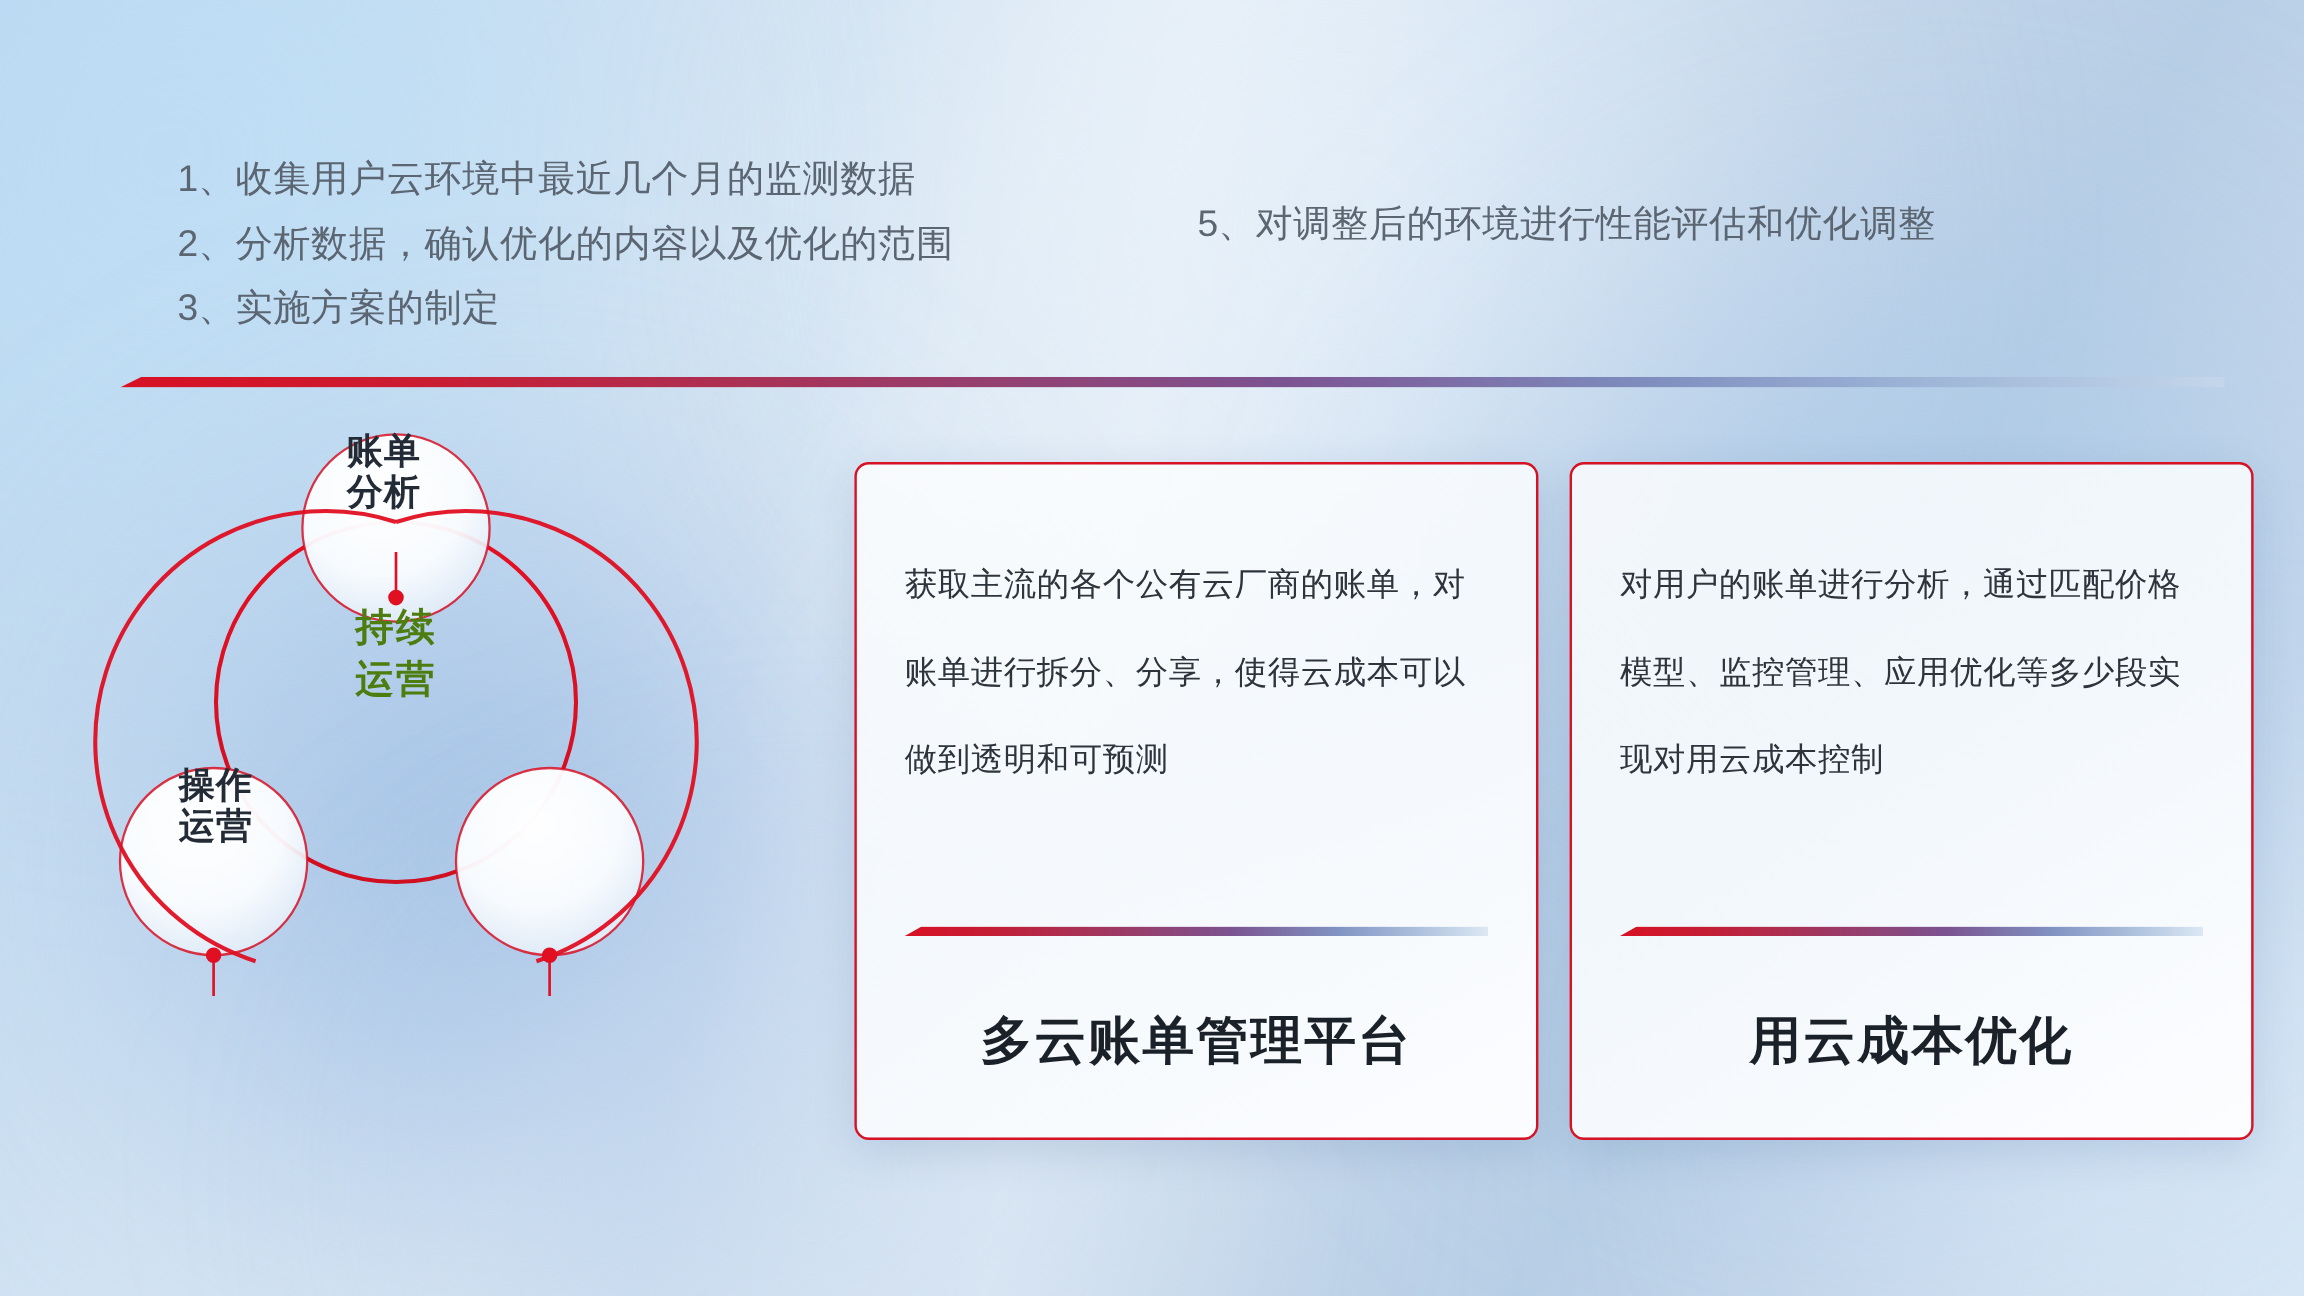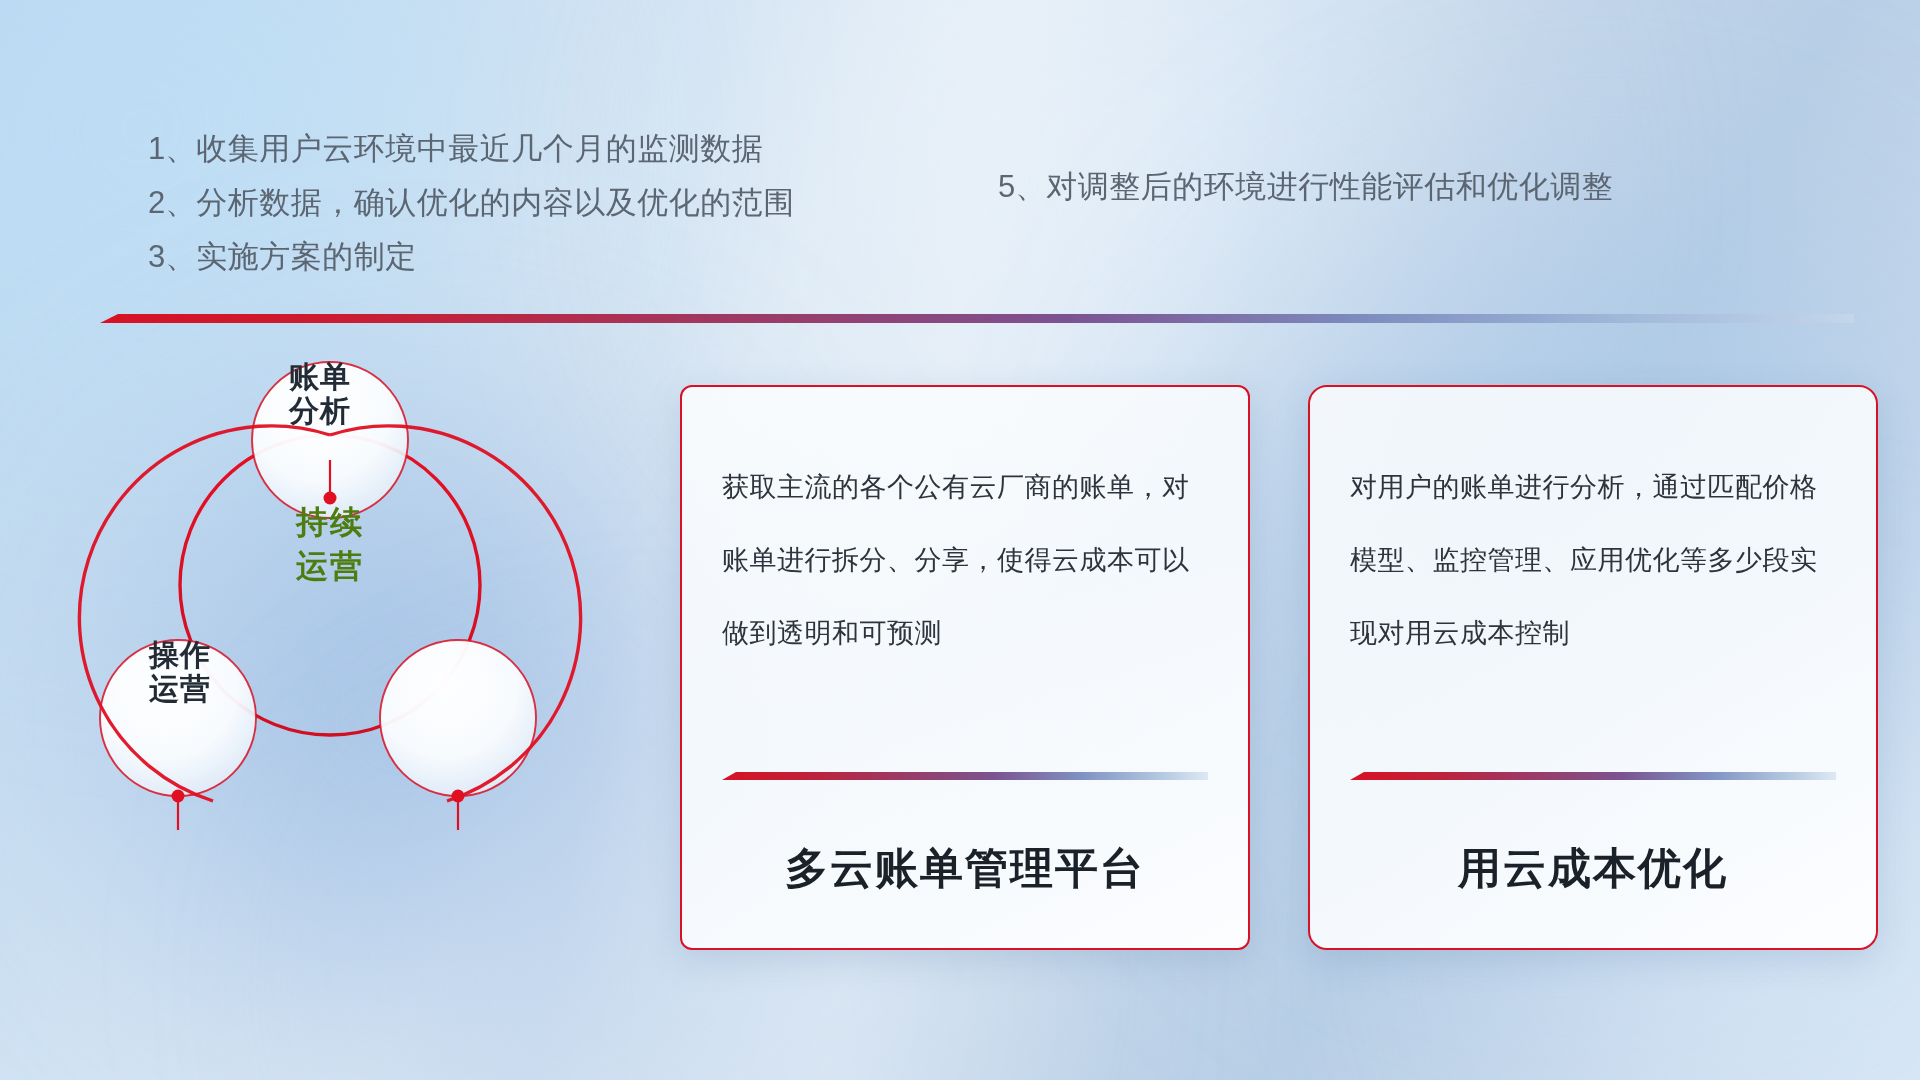--- a/index.html
+++ b/index.html
@@ -95,22 +95,22 @@
 
   
   .card {
     position:absolute; z-index:8;
     border:2px solid #d81124;
     border-radius:12px;
     background:linear-gradient(150deg, rgba(255,255,255,.80) 0%, rgba(246,250,253,.94) 48%, rgba(252,253,255,.99) 100%);
     box-shadow:0 10px 34px rgba(84,122,166,.20);
     overflow:hidden;
   }
-  #card-1 { left:680px;  top:385px; width:570px; height:565px; }
-  #card-2 { left:1308px; top:385px; width:570px; height:565px;border-radius:19px; }
+  #card-1 { left:712px;  top:385px; width:570px; height:565px; }
+  #card-2 { left:1308px; top:385px; width:570px; height:565px; }
   .card-inner { position:absolute; inset:0; padding:64px 40px 0 40px; }
   .card-body {
     font-size:27px;
     line-height:73px;
     color:#2e343c;
     letter-spacing:.5px;
   }
   .card-rule {
     position:absolute;
     left:40px; right:40px; bottom:168px; height:8px;

